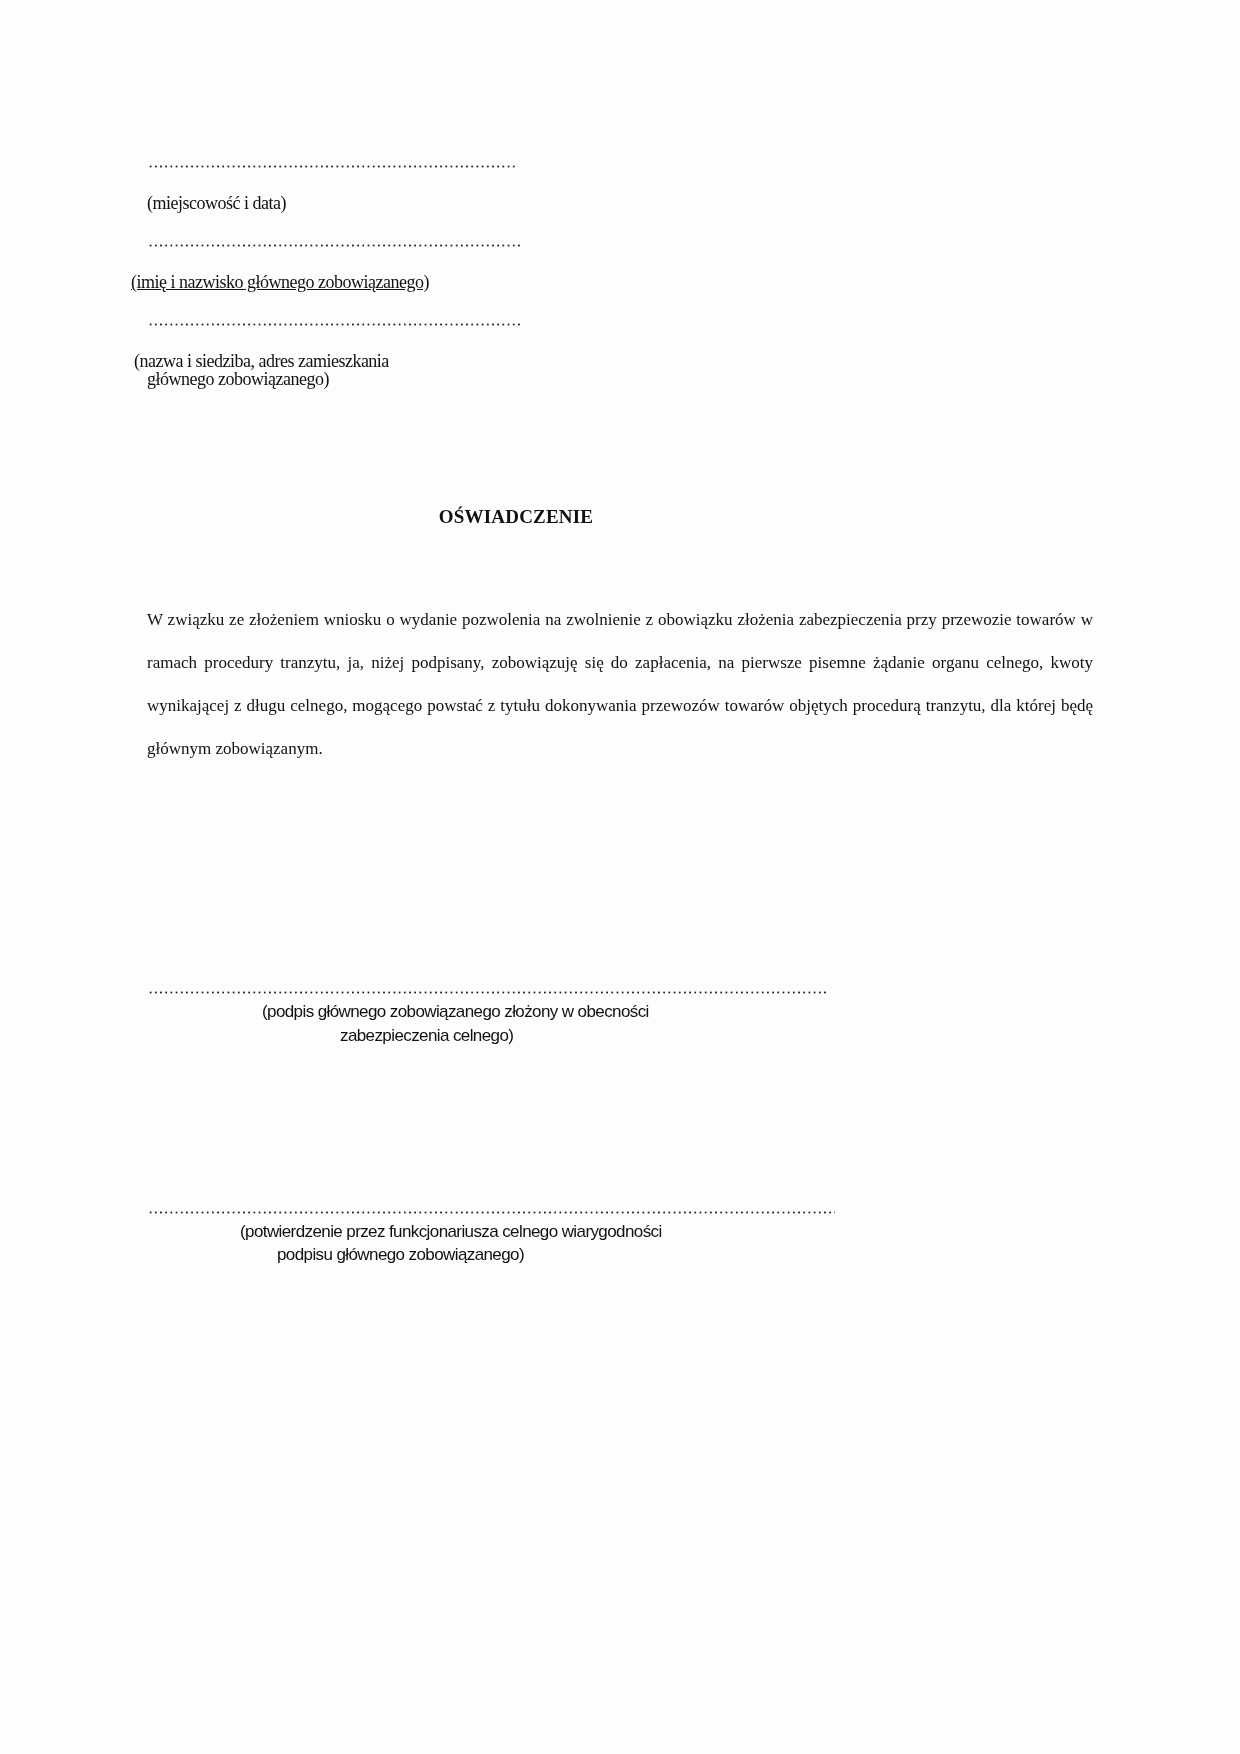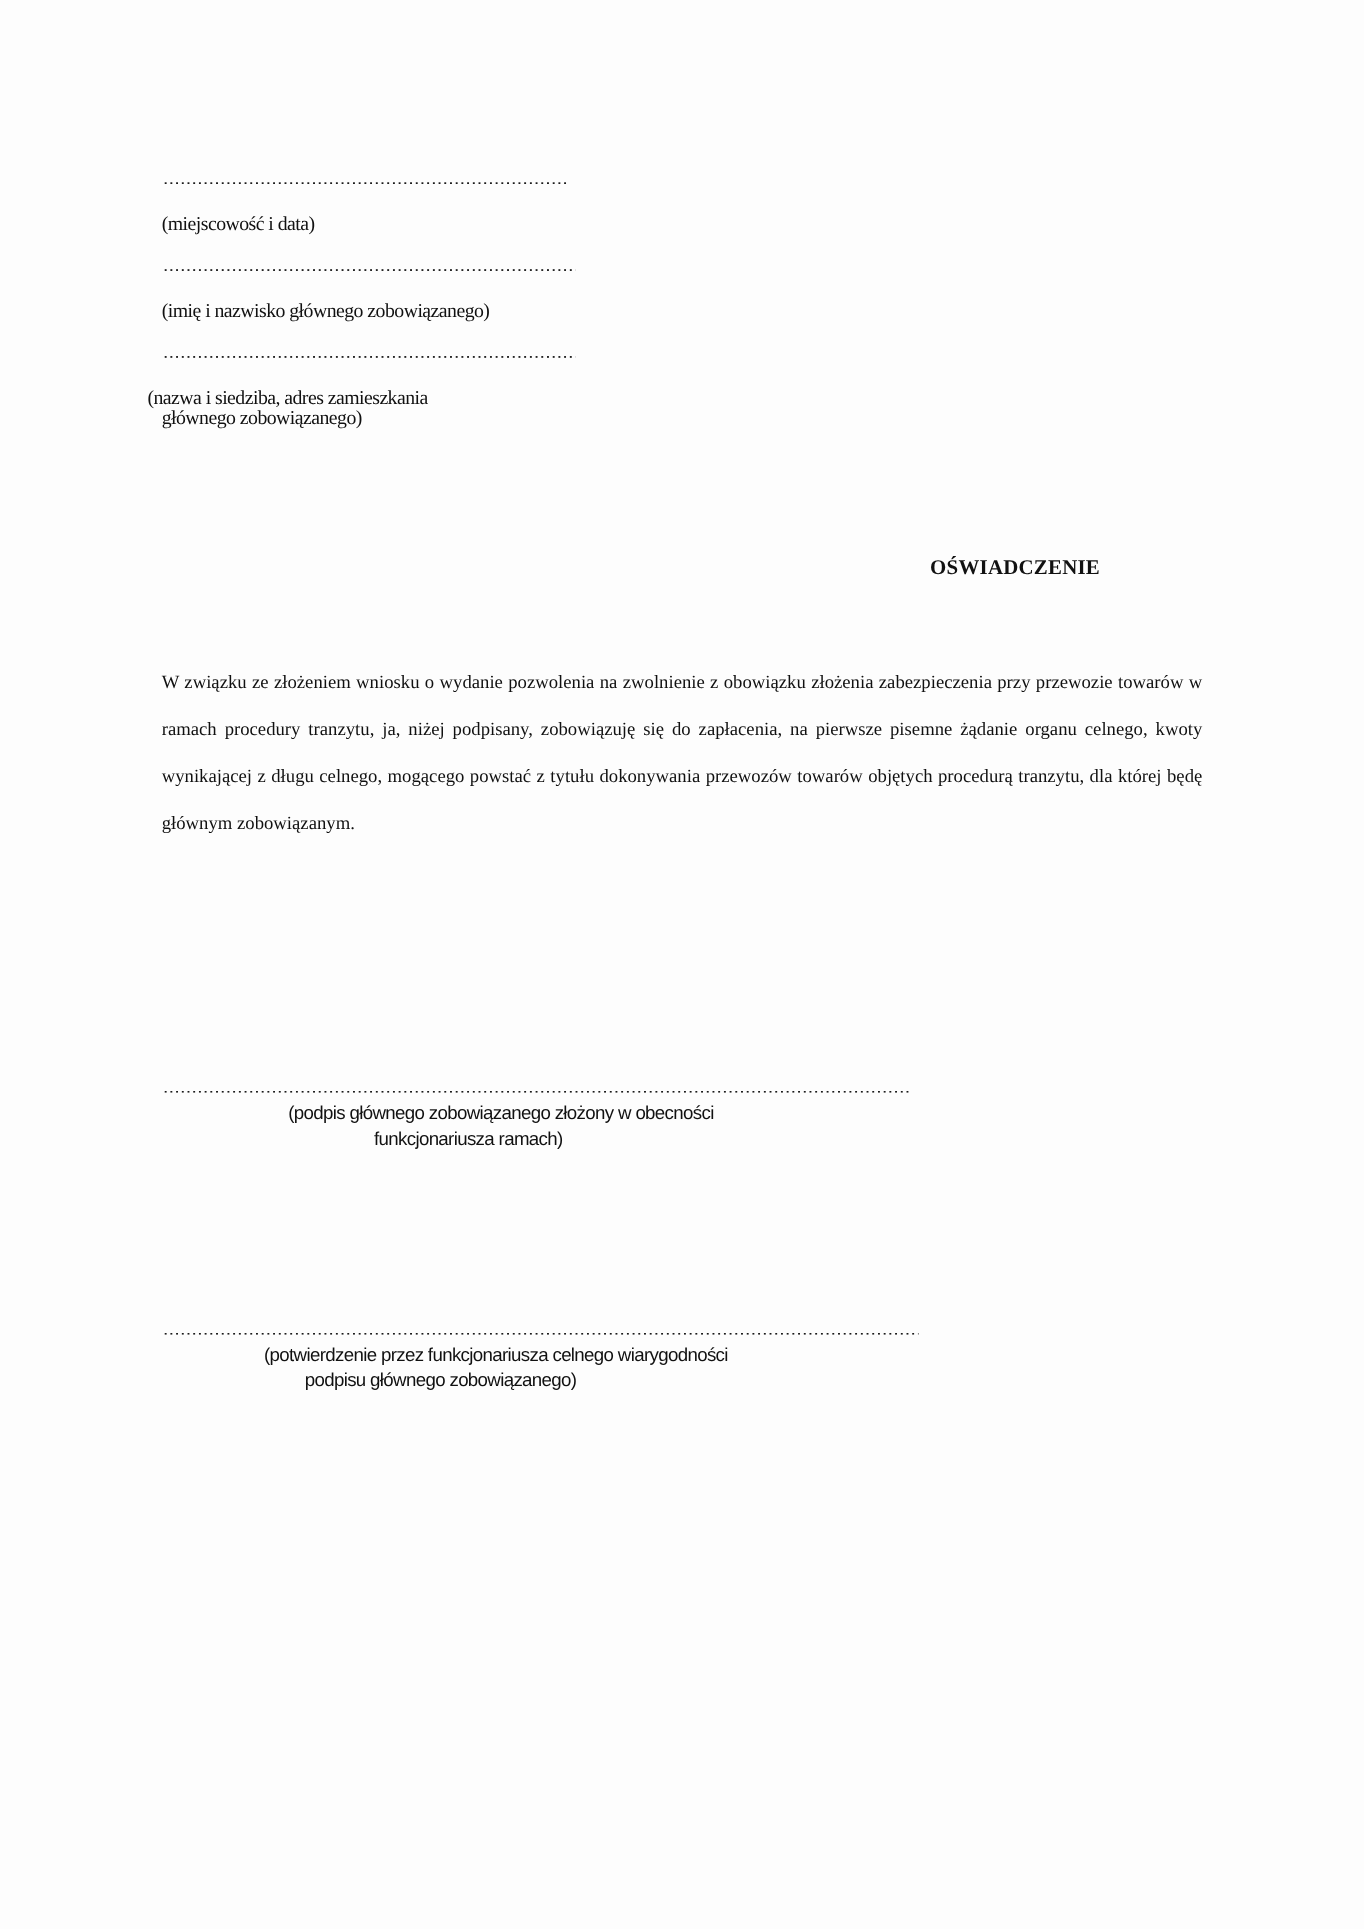--- a/index.html
+++ b/index.html
@@ -32,23 +32,23 @@
       transform-origin: left top;
     }
     .header-label {
       font-size: 18px;
       letter-spacing: -0.5px;
       line-height: 26px;
       text-align: right;
     }
     .title {
       position: absolute;
-      left: 0;
+      left: 16px;
       width: 1000px;
-      text-align: right;
+      text-align: center;
       top: 506px;
       font-size: 19px;
       font-weight: bold;
       letter-spacing: 0.2px;
     }
     .body-text {
       position: absolute;
       left: 147px;
       top: 598px;
       width: 946px;
@@ -59,31 +59,31 @@
   </style>
 </head>
 <body>
 
 <div>
 
   <div class="dots" style="left:148px; top:165px; width:368px;"></div>
   <div class="abs header-label" style="left:147px; top:190px;">(miejscowość i data)</div>
 
   <div class="dots" style="left:148px; top:244px; width:375px;"></div>
-  <div class="abs header-label" style="left:147px; top:269px;">(imię i nazwisko głównego zobowiązanego)</div>
+  <div class="abs header-label" style="left:131px; top:269px;text-decoration:underline;">(imię i nazwisko głównego zobowiązanego)</div>
 
   <div class="dots" style="left:148px; top:323px; width:375px;"></div>
   <div class="abs header-label" style="left:134px; top:348px;">(nazwa i siedziba, adres zamieszkania</div>
   <div class="abs header-label" style="left:147px; top:366px;">głównego zobowiązanego)</div>
 
   <div class="title">OŚWIADCZENIE</div>
 
   <div class="body-text">W związku ze złożeniem wniosku o wydanie pozwolenia na zwolnienie z obowiązku złożenia zabezpieczenia przy przewozie towarów w ramach procedury tranzytu, ja, niżej podpisany, zobowiązuję się do zapłacenia, na pierwsze pisemne żądanie organu celnego, kwoty wynikającej z długu celnego, mogącego powstać z tytułu dokonywania przewozów towarów objętych procedurą tranzytu, dla której będę głównym zobowiązanym.</div>
 
   <div class="dots" style="left:148px; top:991px; width:681px;"></div>
   <div class="abs small" style="left:262px; top:1000px;">(podpis głównego zobowiązanego złożony w obecności</div>
-  <div class="abs small" style="left:340px; top:1024px;">funkcjonariusza ramach)</div>
+  <div class="abs small" style="left:340px; top:1024px;">zabezpieczenia celnego)</div>
 
   <div class="dots" style="left:148px; top:1211px; width:687px;"></div>
   <div class="abs small" style="left:240px; top:1220px;">(potwierdzenie przez funkcjonariusza celnego wiarygodności</div>
   <div class="abs small" style="left:277px; top:1243px;">podpisu głównego zobowiązanego)</div>
 
 </div>
 
 </body></html>

